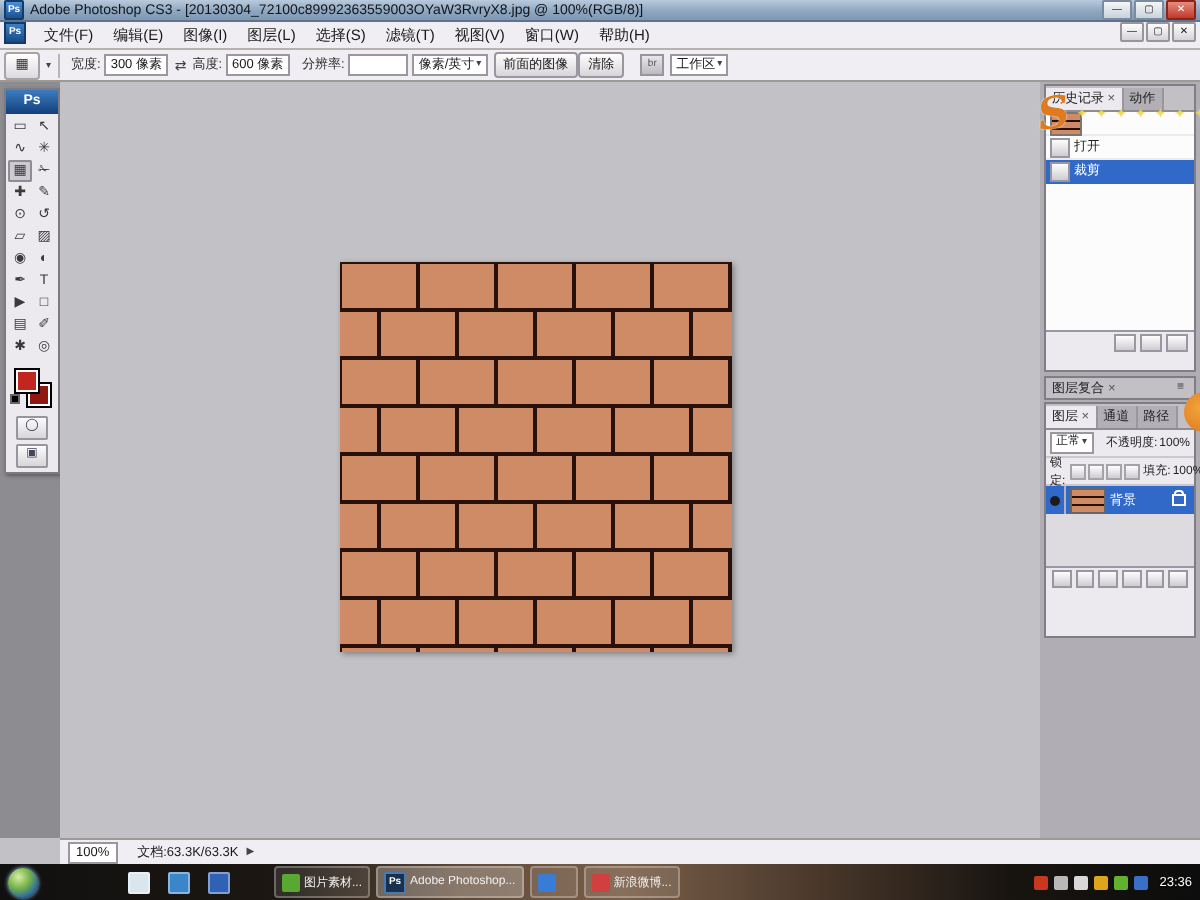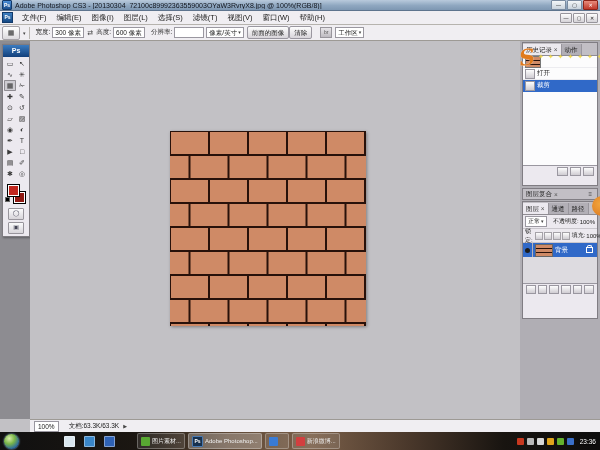--- a/index.html
+++ b/index.html
@@ -12,21 +12,21 @@
     border-bottom:1px solid #5e748e;box-sizing:border-box;}
   .app-ico{width:8px;height:8px;margin:0 3px 0 2px;background:linear-gradient(#4d90d8,#1b4f8e);
     border:1px solid #123a6b;border-radius:1px;color:#fff;font-size:5px;line-height:8px;text-align:center;font-weight:bold;}
   .titletext{font-size:7px;color:#10141c;white-space:nowrap;overflow:hidden;flex:1;}
   .winbtns{display:flex;gap:1px;margin-right:2px;}
   .winbtn{width:13px;height:8px;font-size:5px;line-height:8px;text-align:center;color:#222;
     background:linear-gradient(#f4f6f8,#c9d2dc);border:1px solid #7a8ba0;border-radius:1px;}
   .winbtn.close{background:linear-gradient(#e88c7d,#c0392b);color:#fff;border-color:#8e2318;}
   
   .menubar{position:absolute;left:0;top:11px;width:600px;height:14px;background:#f0eef2;
-    border-bottom:1px solid #b6b3ae;display:flex;align-items:center;box-sizing:border-box;}
+    border-bottom:1px solid #b6b3ae;display:flex;box-sizing:border-box;}
   .doc-ico{width:9px;height:9px;margin:0 4px 0 2px;background:linear-gradient(#3e7fc1,#164a86);
     border:1px solid #123a6b;color:#fff;font-size:5px;line-height:9px;text-align:center;font-weight:bold;}
   .menuitem{font-size:7.5px;padding:0 5px;line-height:13px;white-space:nowrap;}
   .docbtns{margin-left:auto;display:flex;gap:1px;margin-right:2px;}
   .docbtn{width:10px;height:8px;font-size:5px;line-height:8px;text-align:center;
     background:linear-gradient(#fdfdfd,#d6d3d8);border:1px solid #98959c;border-radius:1px;}
   
   .optionsbar{position:absolute;left:0;top:25px;width:600px;height:16px;background:#f0eef2;
     border-bottom:1px solid #9d9a95;display:flex;align-items:center;font-size:6.5px;box-sizing:border-box;}
   .opt-tool{width:16px;height:12px;margin:0 3px 0 2px;border:1px solid #a5a2a8;border-radius:2px;

